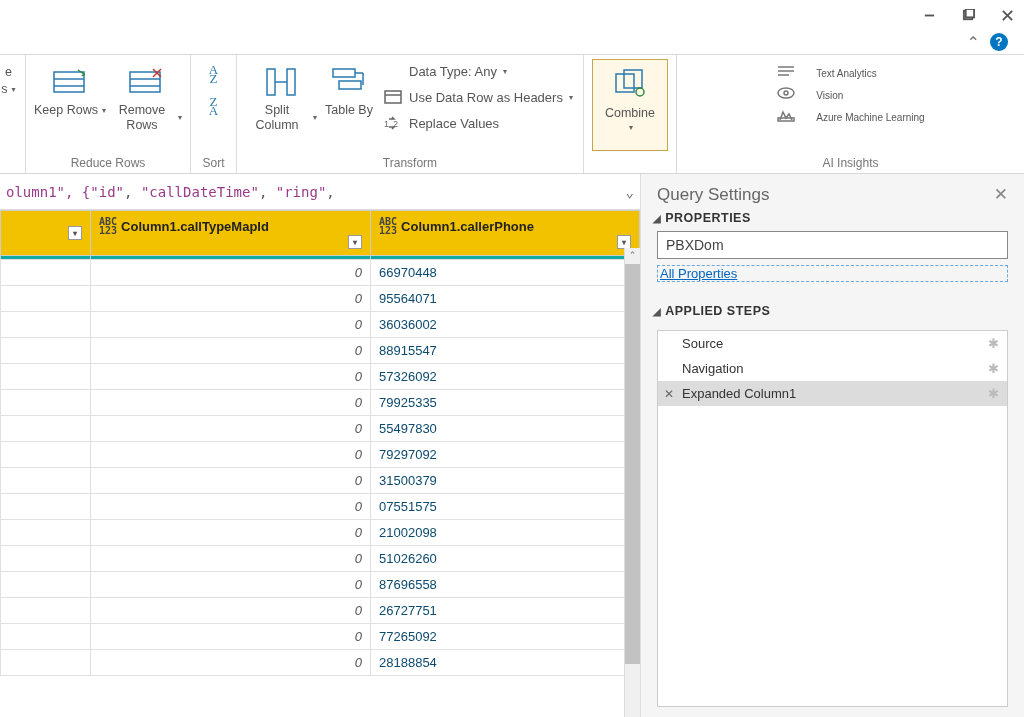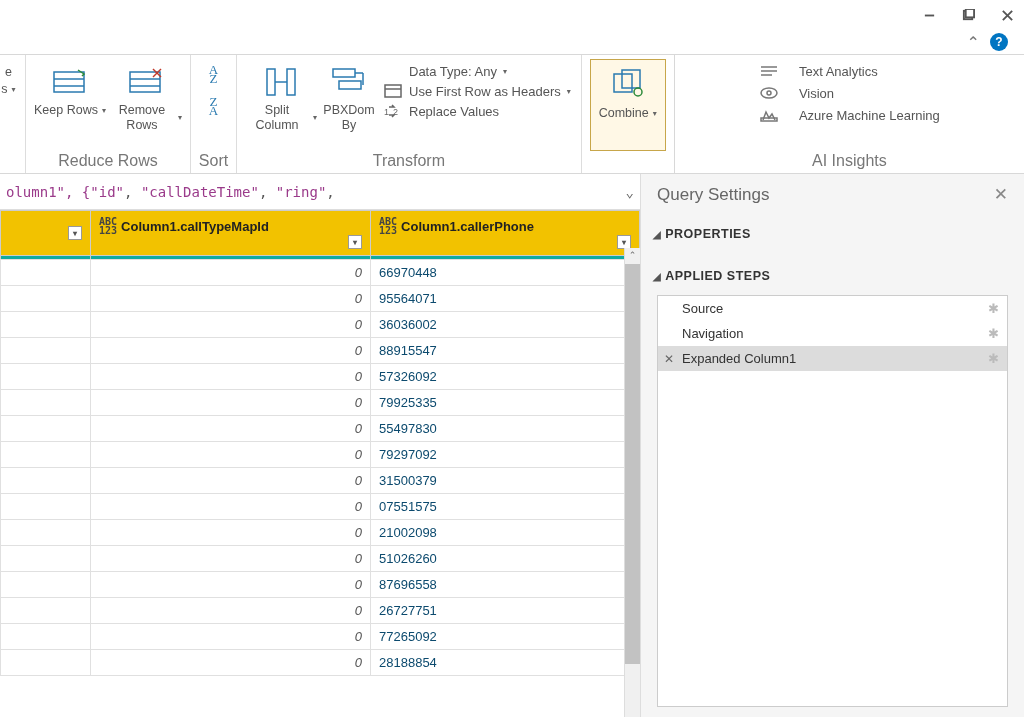--- a/index.html
+++ b/index.html
@@ -9,39 +9,39 @@
 .titlebar .tb-btn { width: 14px; height: 14px; display: flex; align-items: center; justify-content: center; cursor: default; color: #444; }
 .titlebar svg { width: 13px; height: 13px; stroke: #555; fill: none; stroke-width: 2; }
 
 .helprow { height: 24px; display: flex; justify-content: flex-end; align-items: center; padding-right: 16px; gap: 10px; }
 .helprow .chev { color: #777; font-size: 16px; }
 .helprow .qmark { width: 18px; height: 18px; border-radius: 50%; background: #0075c2; color: #fff; display: flex; align-items: center; justify-content: center; font-size: 12px; font-weight: bold; }
 
 .ribbon { height: 120px; border-top: 1px solid #d8d8d8; border-bottom: 1px solid #d8d8d8; display: flex; background: #fff; }
 .ribbon-group { border-right: 1px solid #ddd; padding: 4px 8px 0 8px; display: flex; flex-direction: column; align-items: center; }
 .gbody { flex: 1; display: flex; align-items: flex-start; gap: 4px; }
-.glabel { font-size: 16px; color: #777; text-align: left; padding-bottom: 3px; }
+.glabel { font-size: 12px; color: #777; text-align: left; padding-bottom: 3px; }
 
 .big-btn { display: flex; flex-direction: column; align-items: center; justify-content: flex-start; width: 72px; padding-top: 4px; }
 .big-icon { width: 42px; height: 38px; display: flex; align-items: center; justify-content: center; }
 .big-icon svg { stroke: #2a7ab0; fill: none; stroke-width: 1.5; }
 .big-lbl { font-size: 12.5px; color: #555; text-align: center; margin-top: 2px; line-height: 1.2; display: flex; align-items: center; gap: 2px; }
 .big-lbl .dd { font-size: 8px; color: #666; margin-left: 2px; }
 
 .sort-col { display: flex; flex-direction: column; gap: 10px; padding-top: 6px; }
 .sort-btn { width: 22px; height: 22px; color: #2a7ab0; font-family: serif; font-size: 13px; display: flex; flex-direction: column; line-height: 9px; align-items: center; }
 
-.trans-list { display: flex; flex-direction: column; gap: 4px; padding: 4px 2px; text-align: center; }
+.trans-list { display: flex; flex-direction: column; gap: 10px; padding: 4px 2px; text-align: center; }
 .trans-item { display: flex; align-items: center; gap: 6px; font-size: 13px; color: #555; }
 .trans-item .dd { font-size: 8px; color: #666; }
 .ti-icon { width: 20px; height: 16px; display: flex; align-items: center; justify-content: center; }
 .ti-icon svg { stroke: #666; fill: none; stroke-width: 1.5; }
 
 .ai-list { display: flex; flex-direction: column; gap: 6px; padding: 4px 2px; }
-.ai-item { display: flex; align-items: flex-end; gap: 20px; font-size: 13px; color: #555; }
+.ai-item { display: flex; align-items: flex-end; gap: 20px; font-size: 10px; color: #555; }
 .ai-icon { width: 20px; height: 16px; display: flex; align-items: center; justify-content: center; }
 .ai-icon svg { stroke: #777; fill: none; stroke-width: 1.5; }
 
 .main { display: flex; height: calc(717px - 30px - 24px - 120px); }
 .left { flex: 1; display: flex; flex-direction: column; overflow: hidden; }
 .right { width: 384px; border-left: 1px solid #ddd; background: #f5f5f5; padding: 10px 16px; display: flex; flex-direction: column; }
 
 .formula { height: 36px; border-bottom: 1px solid #ddd; display: flex; align-items: center; padding: 0 6px; font-family: Consolas, monospace; font-size: 14px; }
 .formula .ftext { flex: 1; white-space: nowrap; overflow: hidden; }
 .formula .tok-col { color: #9a3a8a; }
@@ -59,21 +59,21 @@
 
 .teal-line td { padding: 0; height: 4px; background: #0faaa1; border-left: 1px solid #ccc; border-right: 1px solid #ccc; }
 
 td { border: 1px solid #e0e0e0; padding: 4px 8px; font-size: 13px; height: 26px; color: #0c4a6e; }
 td.num { text-align: right; font-style: italic; color: #555; }
 td.val { text-align: left; }
 
 .scrolltrack { position: absolute; right: 0; top: 38px; bottom: 0; width: 16px; background: #f0f0f0; border-left: 1px solid #ddd; }
 .scrollthumb { position: absolute; top: 0; width: 100%; height: 400px; background: #c2c2c2; }
 
-.qs-head { display: flex; align-items: center; justify-content: space-between; font-size: 17px; color: #666; margin-bottom: 16px; }
+.qs-head { display: flex; align-items: center; justify-content: space-between; font-size: 17px; color: #666; margin-bottom: 0; }
 .qs-close { font-size: 17px; color: #888; }
 
 .sect-head { display: flex; align-items: center; gap: 4px; font-size: 12.5px; font-weight: 600; letter-spacing: .5px; color: #333; margin: 6px 0 6px -4px; }
 .sect-head .caret { font-size: 10px; color: #555; }
 .field-lbl { font-size: 13px; color: #555; margin-bottom: 4px; }
 .field-input { width: 100%; border: 1px solid #888; padding: 5px 8px; font-size: 14px; color: #444; background: #fff; }
 .link { color: #0066c0; font-size: 13px; border: 1px dashed #6aa6db; padding: 0 2px; display: inline-block; margin-top: 6px; text-decoration: underline; }
 
 .steps { border: 1px solid #ccc; background: #fff; margin-top: 6px; flex: 1; }
 .step { padding: 5px 8px 5px 24px; font-size: 13px; color: #333; display: flex; align-items: center; justify-content: space-between; }
@@ -198,38 +198,38 @@
       <div class="big-btn" style="width:56px;">
         <div class="big-icon">
             <svg width="40" height="34" viewBox="0 0 40 34">
               <rect x="4" y="4" width="22" height="8"></rect>
               <rect x="10" y="16" width="22" height="8"></rect>
               <line x1="26" y1="8" x2="34" y2="8"></line>
               <line x1="34" y1="8" x2="34" y2="20"></line>
             </svg>
           </div>
         <div class="big-lbl">
-            <span>PBXDom
+            <span>Table
 By</span>
           </div>
       </div>
       <div class="trans-list">
         <div class="trans-item">
             <span class="ti-icon"></span>
             <span>Data Type: Any</span>
             <span class="dd">▾</span>
           </div>
         <div class="trans-item">
             <span class="ti-icon">
               <svg width="18" height="14" viewBox="0 0 18 14">
                 <rect x="1" y="1" width="16" height="12"></rect>
                 <line x1="1" y1="5" x2="17" y2="5"></line>
               </svg>
             </span>
-            <span>Use First Row as Headers</span>
+            <span>Use Data Row as Headers</span>
             <span class="dd">▾</span>
           </div>
         <div class="trans-item">
             <span class="ti-icon">
               <svg width="18" height="14" viewBox="0 0 18 14">
                 <text x="0" y="11" font-size="9" fill="#666" stroke="none">1</text>
                 <text x="9" y="11" font-size="9" fill="#666" stroke="none">2</text>
                 <path d="M5 3 l5 0 l-2 -2 M5 11 l5 0 l-2 2"></path>
               </svg>
             </span>
@@ -243,21 +243,21 @@
   <div class="ribbon-group" style="border-right:1px solid #d8d8d8;">
     <div class="gbody">
       <div class="big-btn" style="border:1px solid #c7a64a; background:#fff8e6; width:76px; height:92px; padding-top:6px;">
         <div class="big-icon">
             <svg width="40" height="34" viewBox="0 0 40 34">
               <rect x="6" y="6" width="18" height="18"></rect>
               <rect x="14" y="2" width="18" height="18"></rect>
               <circle cx="30" cy="24" r="4" stroke="#2c8a3a"></circle>
             </svg>
           </div>
-        <div class="big-lbl" style="">
+        <div class="big-lbl" style="flex-direction:column;">
             <span>Combine</span>
             <span class="dd">▾</span>
           </div>
       </div>
     </div>
     <div class="glabel">&nbsp;</div>
   </div>
 
   <div class="ribbon-group" style="flex:1; border-right:none;">
     <div class="gbody">
@@ -427,20 +427,22 @@
   <div class="right">
     <div class="qs-head">
       <span>Query Settings</span>
       <span class="qs-close">✕</span>
     </div>
 
     <div class="sect-head">
         <span class="caret">◢</span>
         <span>PROPERTIES</span>
       </div>
+    <input class="field-input" value="PBXDom" style="">
+    <a class="link">All Properties</a>
 
     <div style="height:16px;"></div>
     <div class="sect-head">
         <span class="caret">◢</span>
         <span>APPLIED STEPS</span>
       </div>
     <div class="steps" id="steps-list">
         <div class="step">
           <span>Source</span>
           <span class="gear">✱</span>

